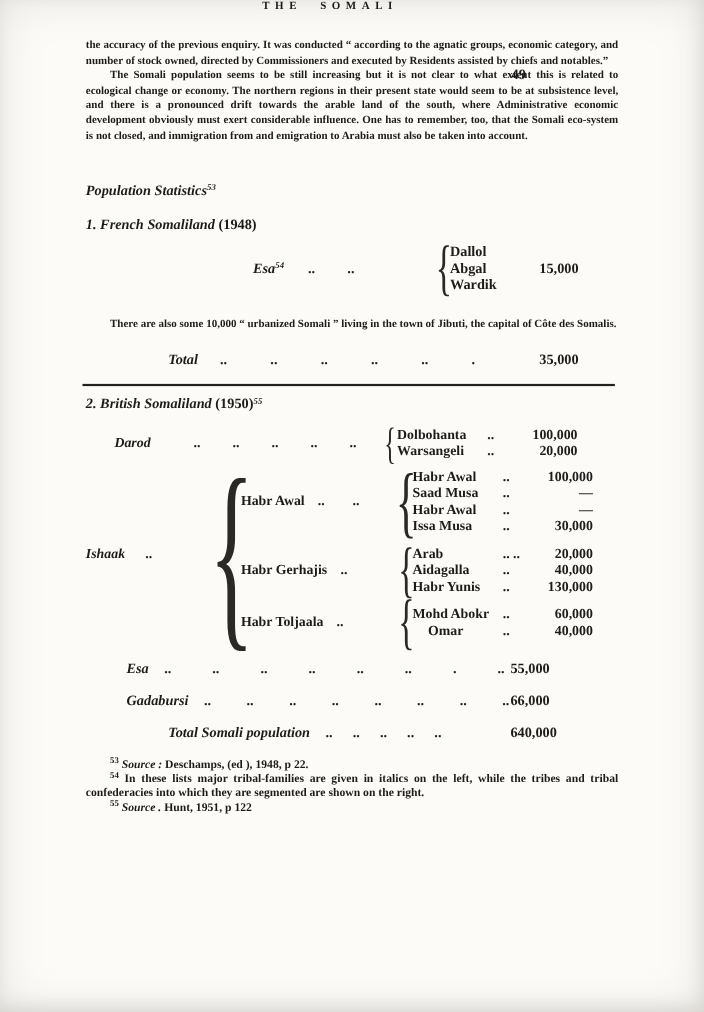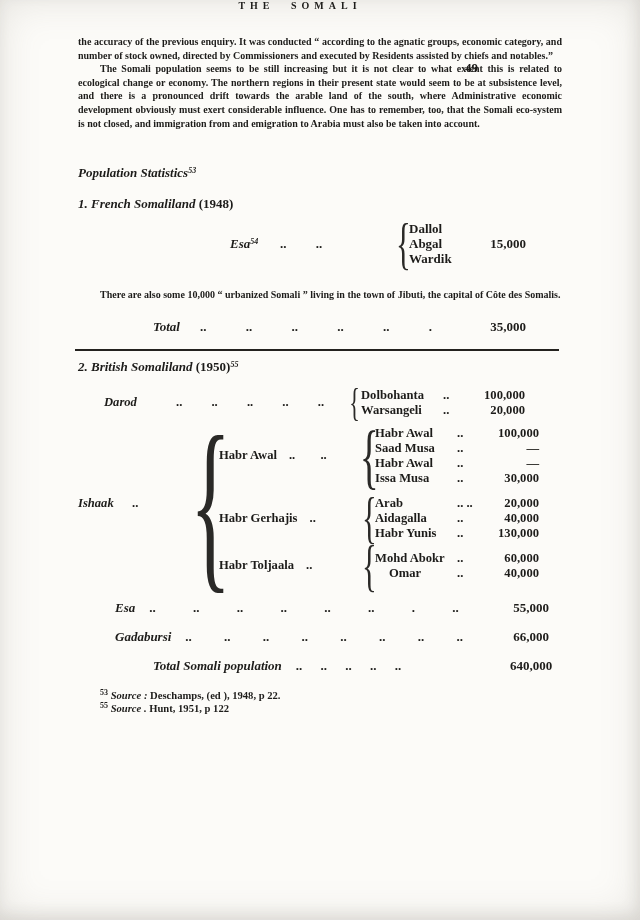--- a/index.html
+++ b/index.html
@@ -95,21 +95,21 @@
   .simple-row{display:flex;align-items:baseline;font-size:13px;}
   .r-esa{margin-top:19px;}
   .r-gad{margin-top:13px;}
   .r-tot{margin-top:13px;}
   .simple-row .nm{margin-left:37px;white-space:nowrap;}
   .simple-row .nm-tot{margin-left:75px;white-space:nowrap;}
   .simple-row .dots{flex:1;margin-left:14px;white-space:nowrap;overflow:hidden;}
   .d-esa{word-spacing:34px;}
   .d-gad{word-spacing:29px;}
   .d-tot{word-spacing:15px;}
-  .simple-row .val{width:62px;text-align:center;}
+  .simple-row .val{width:62px;text-align:left;margin-right:36px;}
 
   
   .footnotes{margin-top:15px;font-size:10.6px;line-height:13.2px;}
   .fn{text-align:justify;}
   .fn .find{display:inline-block;width:22px;}
 </style>
 </head>
 <body>
 
 <div class="page">
@@ -280,17 +280,18 @@
     </div>
 
     <div class="simple-row r-tot">
       <span class="nm-tot it">Total Somali population</span>
       <span class="dots d-tot">.. .. .. .. ..</span>
       <span class="val">640,000</span>
     </div>
 
     <div class="footnotes">
       <div class="fn"><span class="find"></span><sup>53</sup> <span class="it">Source :</span> <span>Deschamps, (ed ), 1948, p 22.</span></div>
+      <div class="fn"><span class="find"></span><sup>54</sup> <span>In these lists major tribal-families are given in italics on the left, while the tribes and tribal confederacies into which they are segmented are shown on the right.</span></div>
       <div class="fn"><span class="find"></span><sup>55</sup> <span class="it">Source .</span> <span>Hunt, 1951, p 122</span></div>
     </div>
 
   </div>
 </div>
 
 </body></html>

